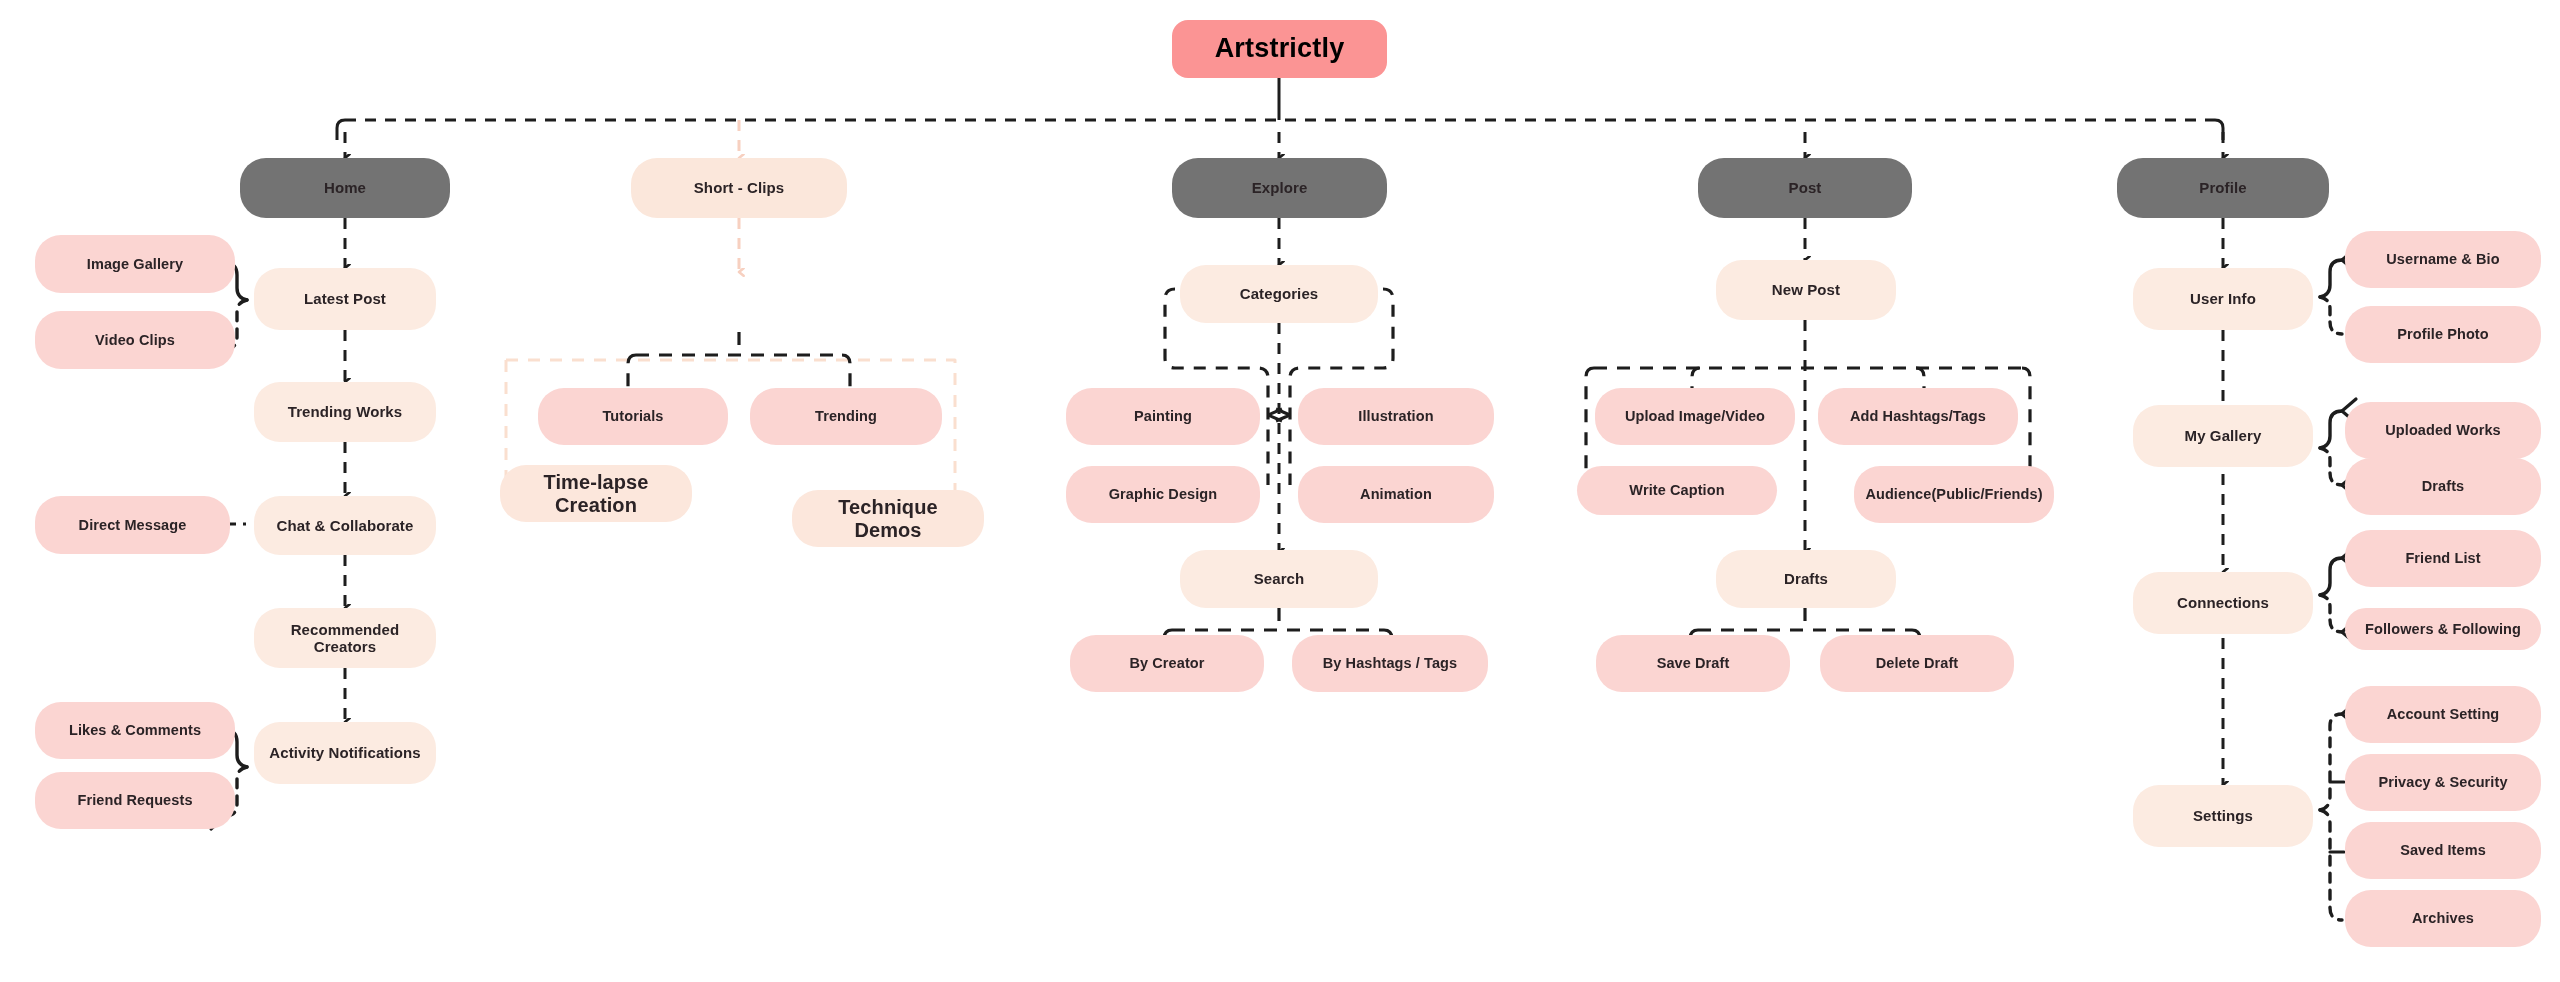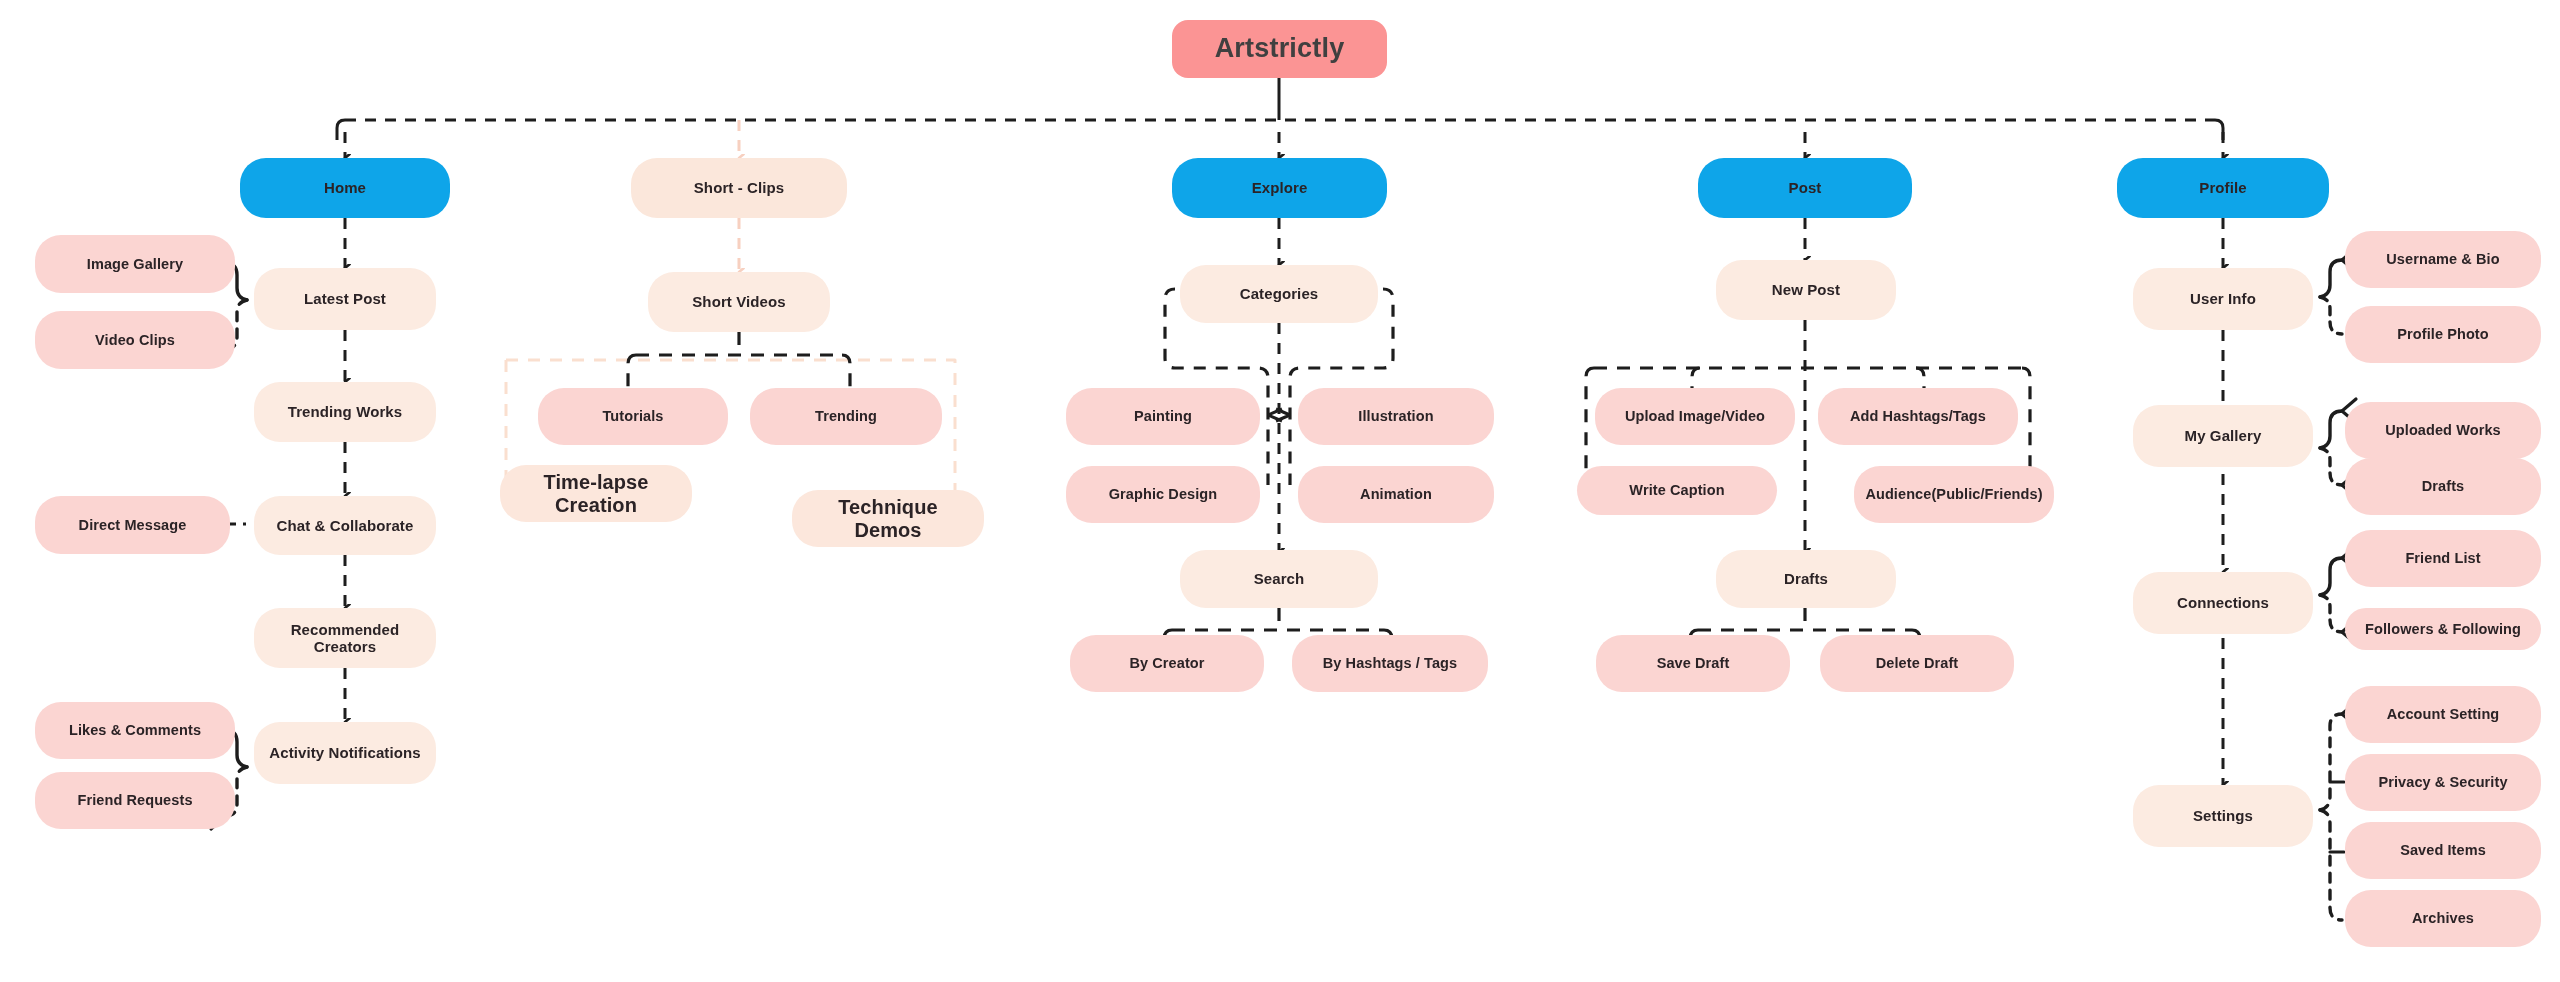--- a/index.html
+++ b/index.html
@@ -32,24 +32,24 @@
     color: #2b2326;
     letter-spacing: 0.1px;
     line-height: 1.15;
     padding: 0 10px;
     z-index: 5;
   }
   .node.root {
     background: #FB9494;
     border-radius: 16px;
     font-size: 27px;
-    color: #404040;
+    color: #000000;
     letter-spacing: 0.2px;
   }
-  .node.l1 { background: #0ea5e9; font-size: 15px; }
+  .node.l1 { background: #737373; font-size: 15px; }
   .node.l1-soft { background: #FBE7DB; font-size: 15px; }
   .node.l2 { background: #FCEBE1; font-size: 15px; }
   .node.leaf { background: #FBD5D2; font-size: 14.5px; }
   .node.leaf-soft { background: #FCE7DC; font-size: 20px; }
 </style>
 </head>
 <body>
 
 <div id="canvas">
 
@@ -208,21 +208,20 @@
   <div class="node l2" style="left:254px; top:496px; width:182px; height:59px;">Chat &amp; Collaborate</div>
   <div class="node leaf" style="left:35px; top:496px; width:195px; height:58px;">Direct Message</div>
 
   <div class="node l2" style="left:254px; top:608px; width:182px; height:60px;">Recommended Creators</div>
 
   <div class="node l2" style="left:254px; top:722px; width:182px; height:62px;">Activity Notifications</div>
   <div class="node leaf" style="left:35px; top:702px; width:200px; height:57px;">Likes &amp; Comments</div>
   <div class="node leaf" style="left:35px; top:772px; width:200px; height:57px;">Friend Requests</div>
 
   <div class="node l1-soft" style="left:631px; top:158px; width:216px; height:60px;">Short - Clips</div>
-  <div class="node l2" style="left:648px; top:272px; width:182px; height:60px;">Short Videos</div>
   <div class="node leaf" style="left:538px; top:388px; width:190px; height:57px;">Tutorials</div>
   <div class="node leaf" style="left:750px; top:388px; width:192px; height:57px;">Trending</div>
   <div class="node leaf-soft" style="left:500px; top:465px; width:192px; height:57px;">Time-lapse Creation</div>
   <div class="node leaf-soft" style="left:792px; top:490px; width:192px; height:57px;">Technique Demos</div>
 
   <div class="node l1" style="left:1172px; top:158px; width:215px; height:60px;">Explore</div>
 
   <div class="node l2" style="left:1180px; top:265px; width:198px; height:58px;">Categories</div>
   <div class="node leaf" style="left:1066px; top:388px; width:194px; height:57px;">Painting</div>
   <div class="node leaf" style="left:1298px; top:388px; width:196px; height:57px;">Illustration</div>

